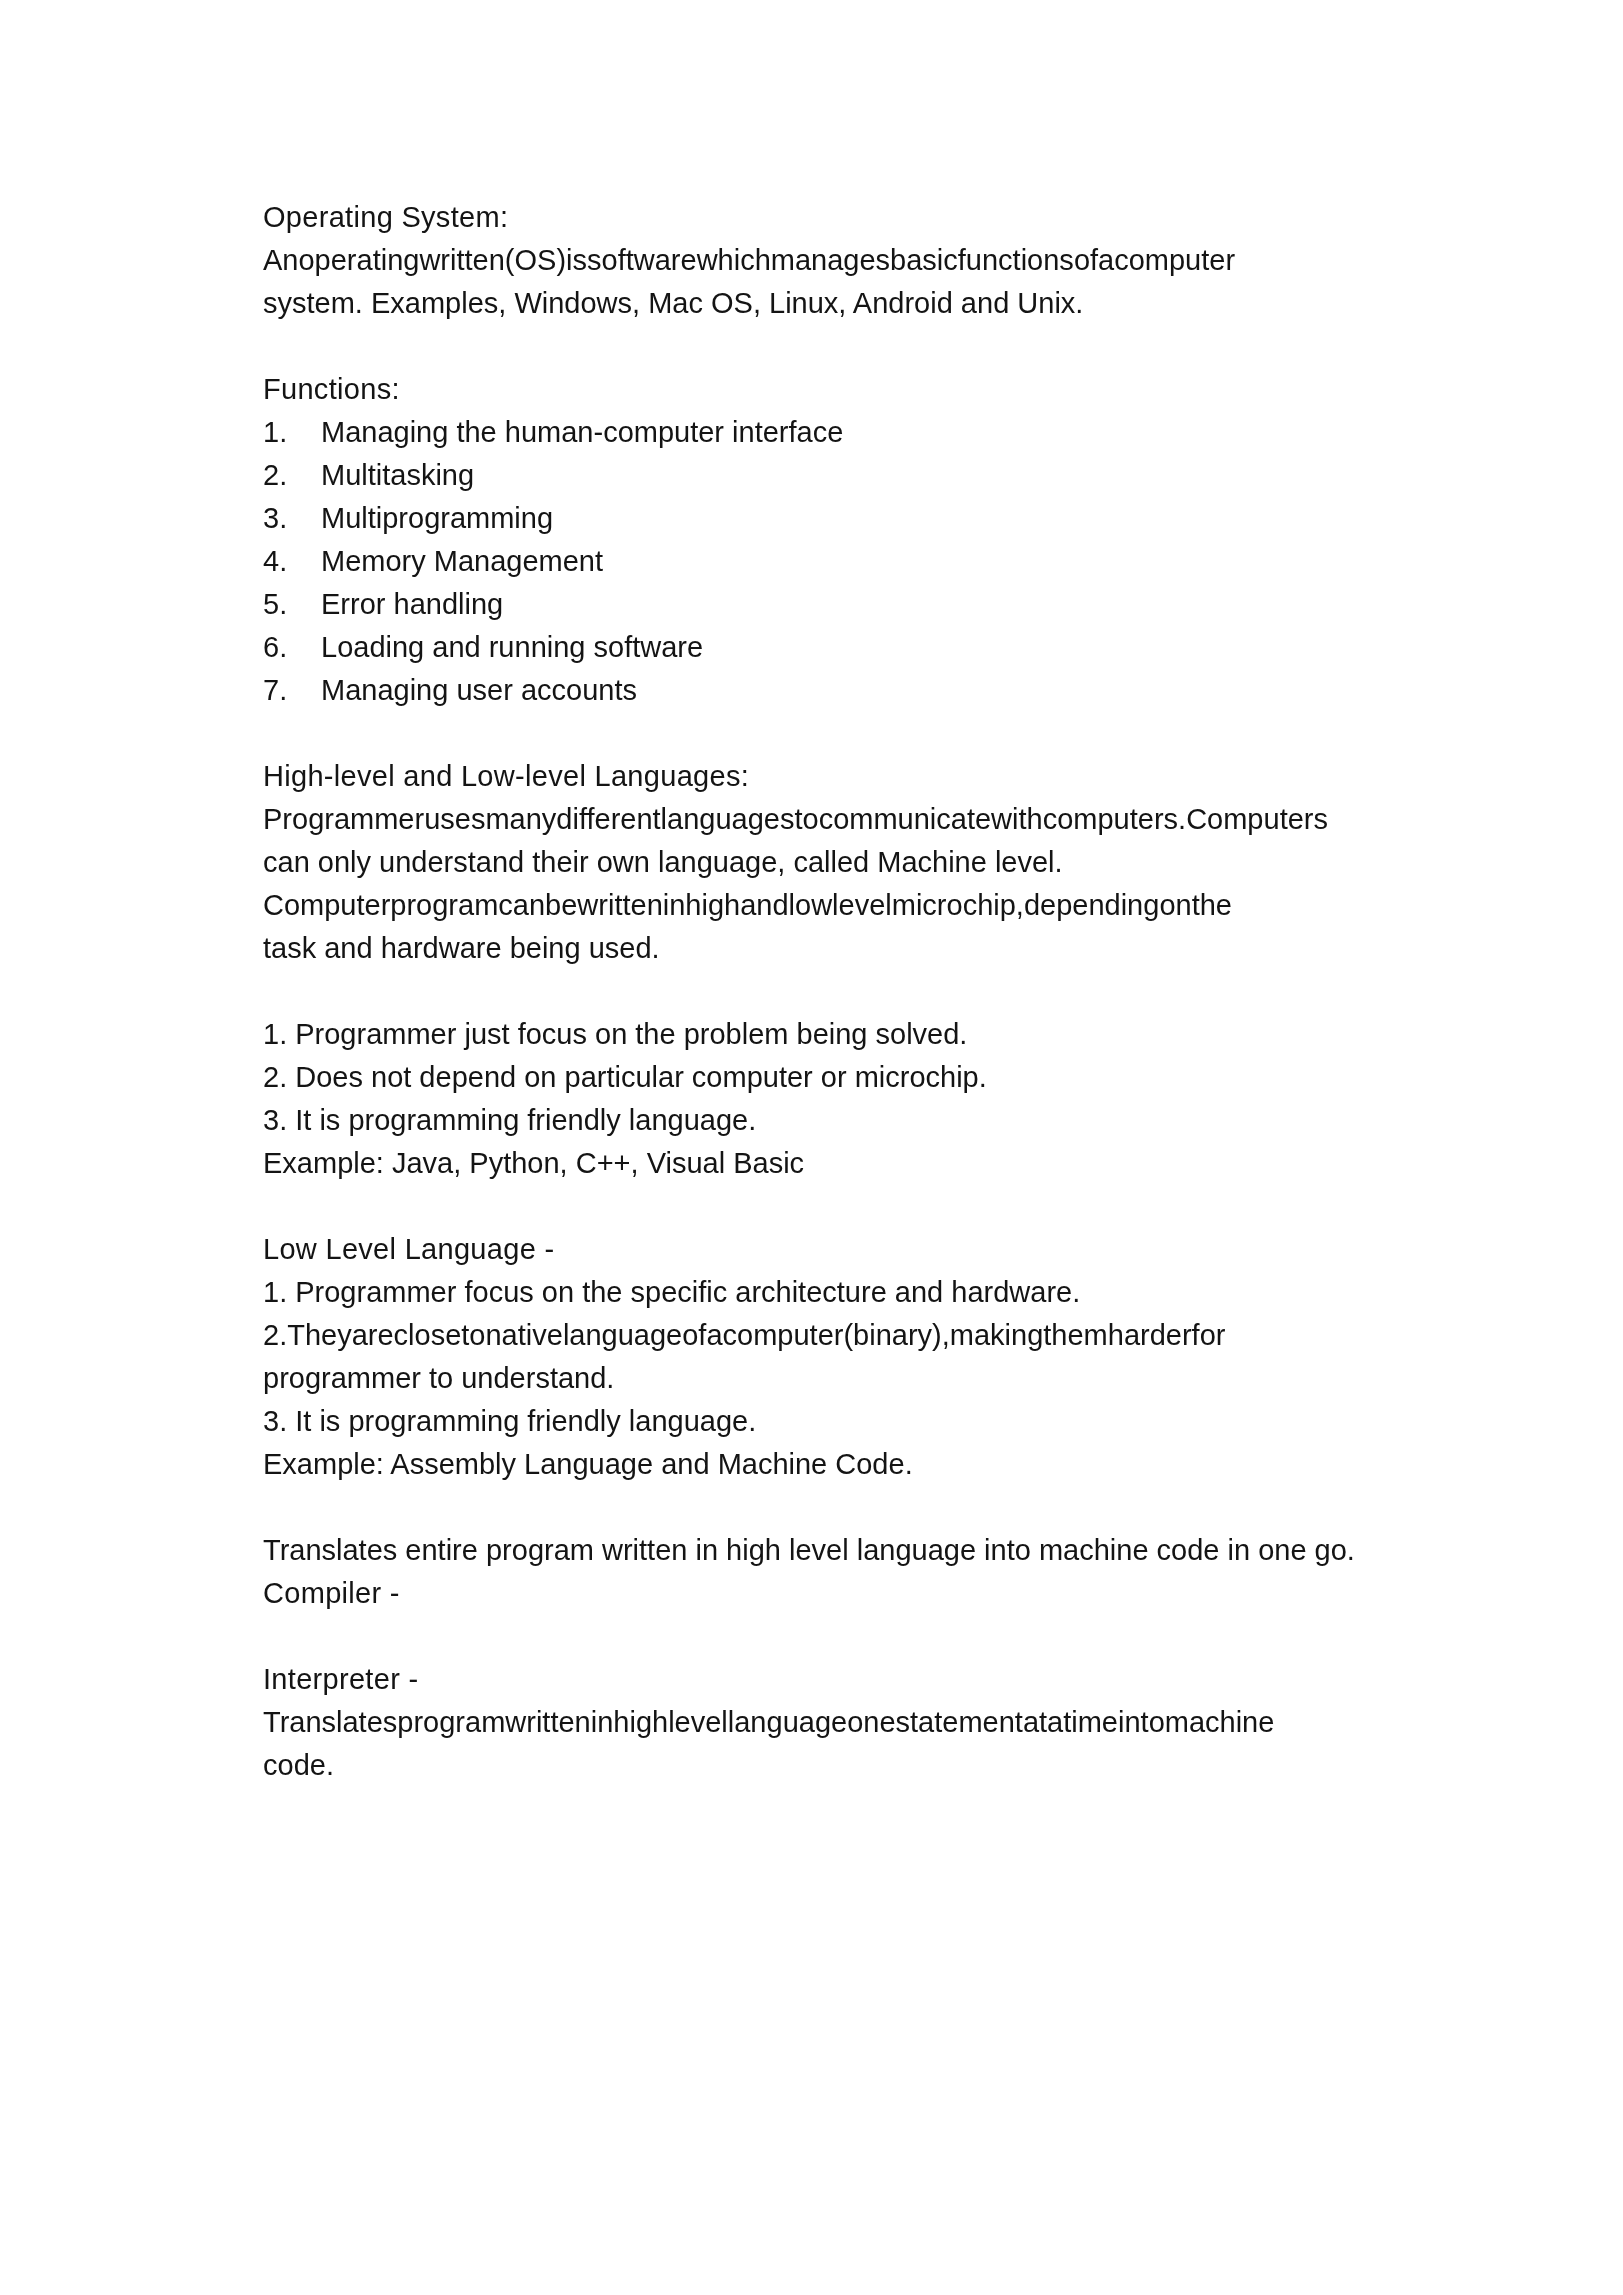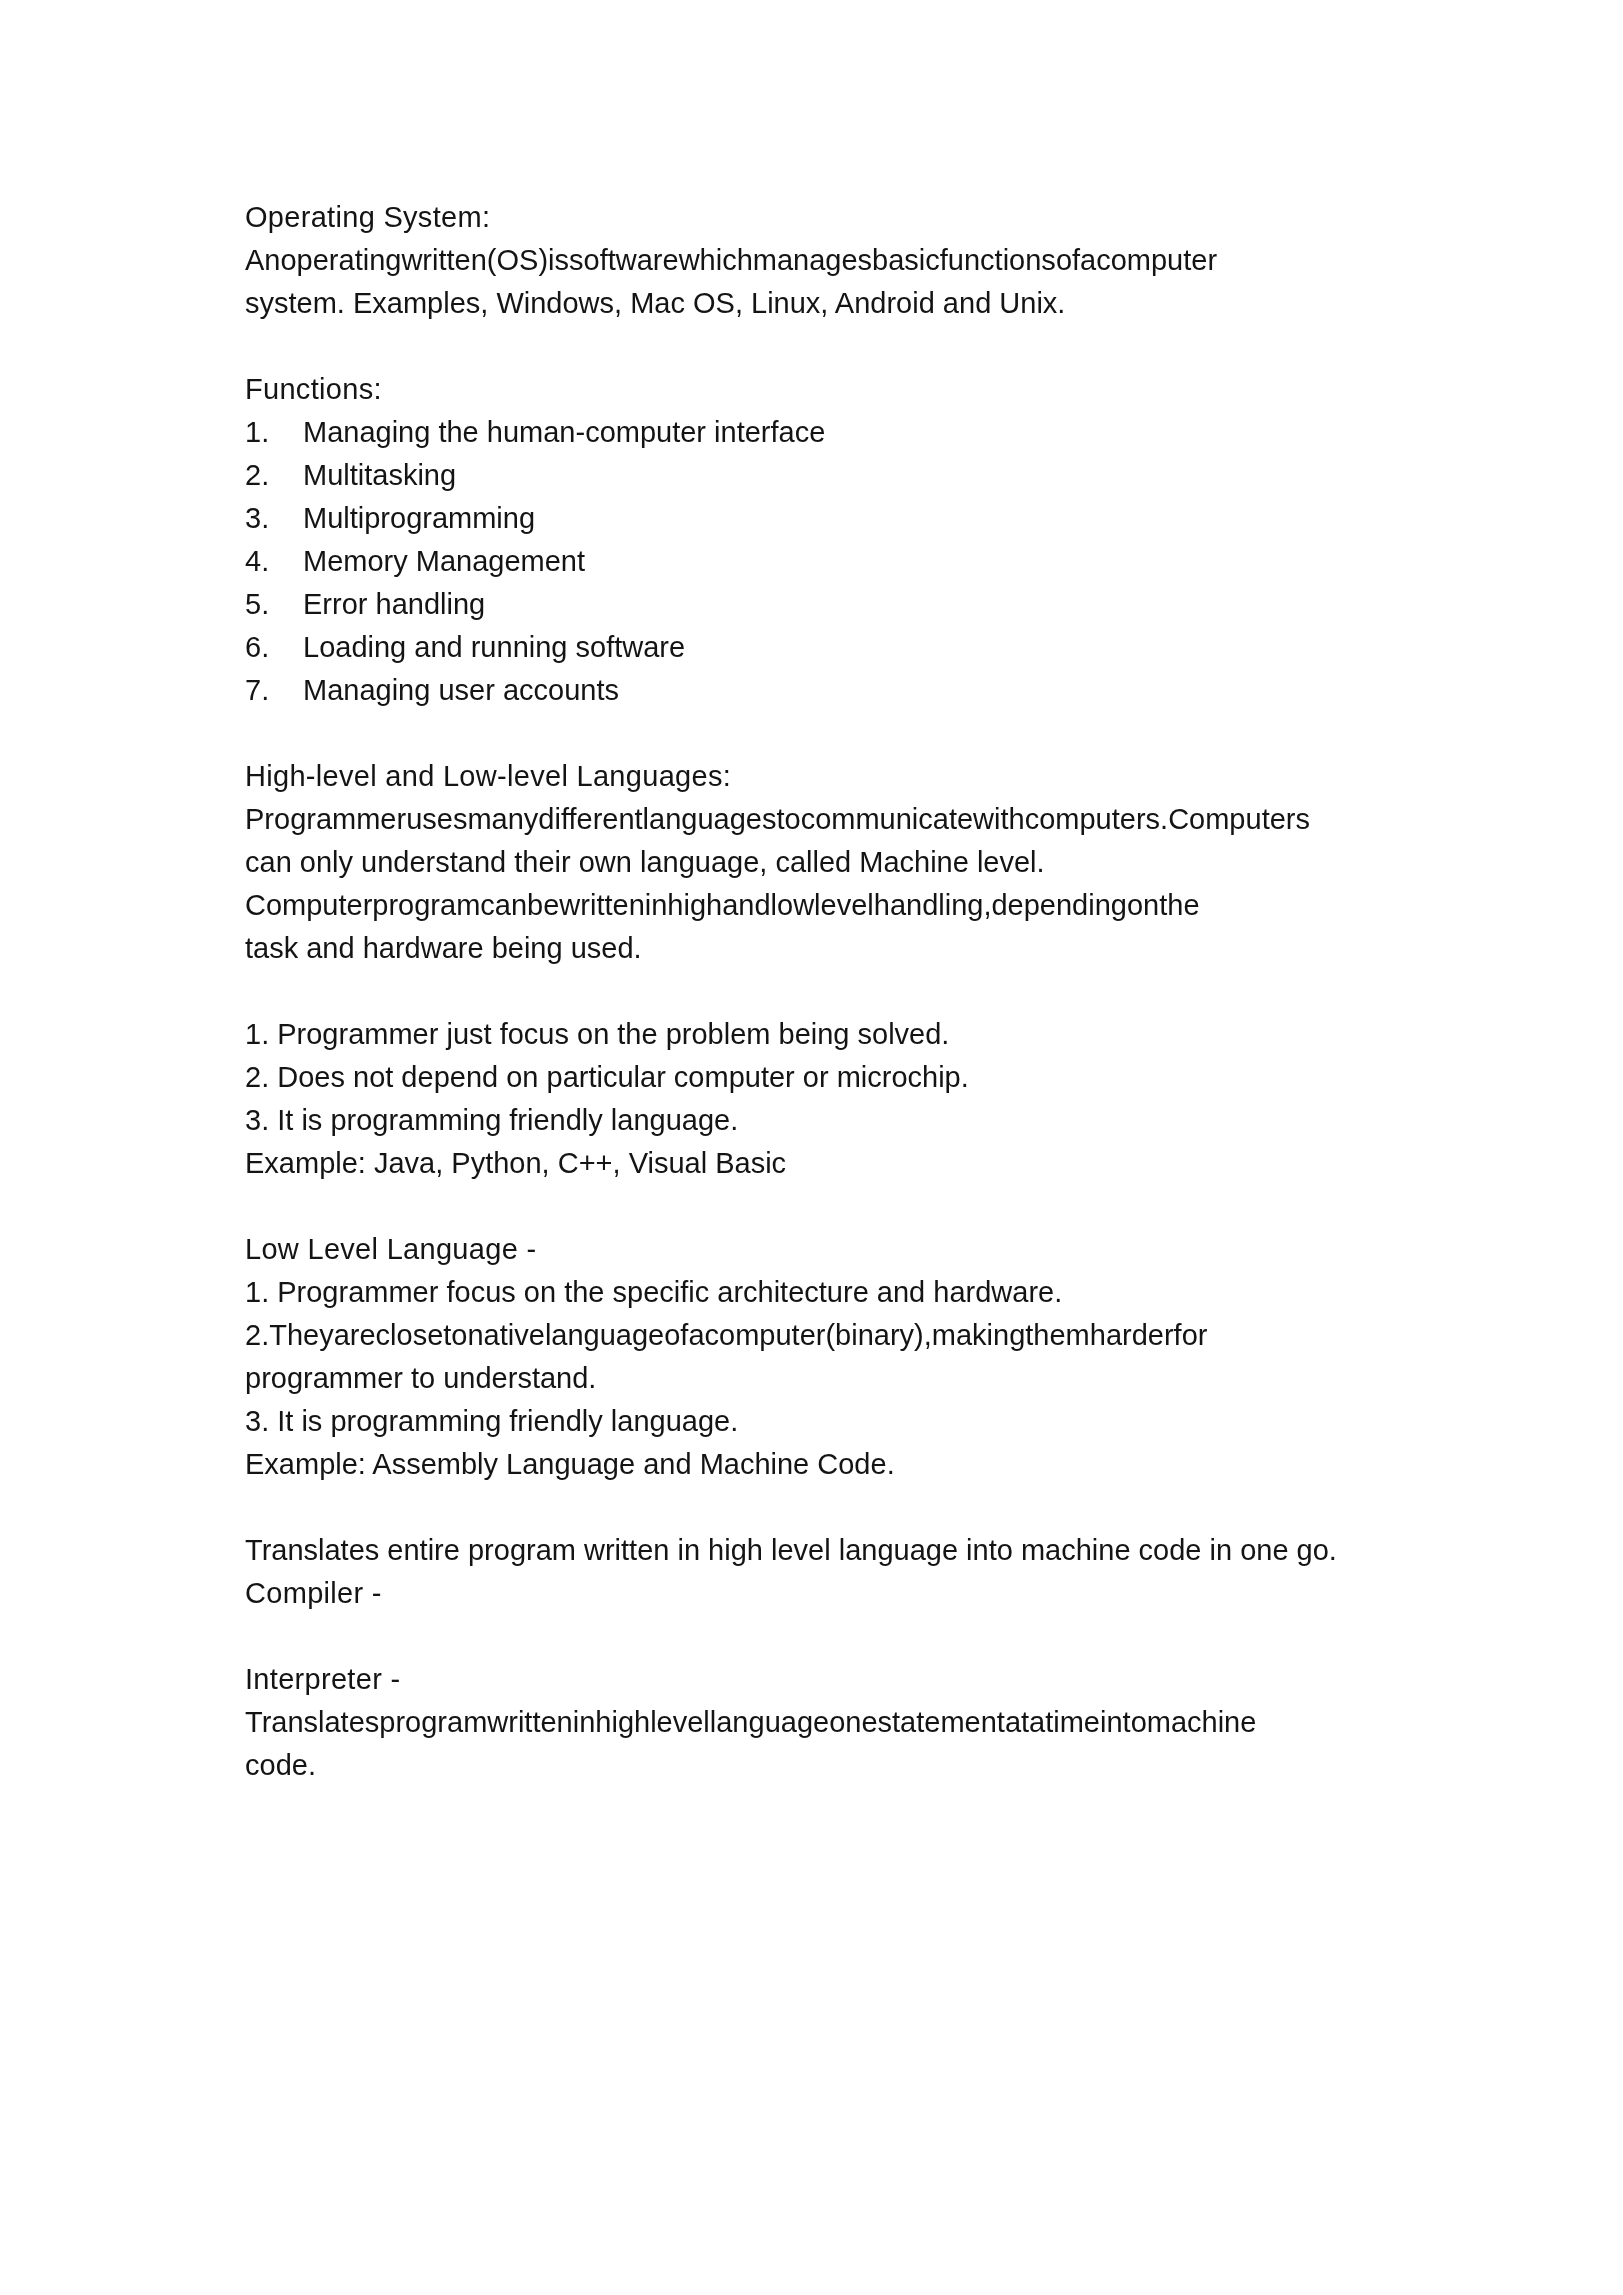--- a/index.html
+++ b/index.html
@@ -24,20 +24,21 @@
   }
   .section {
     margin: 0 0 43px 0;
     padding: 0;
   }
   .line {
     height: 43px;
     line-height: 43px;
     font-size: 29px;
     white-space: nowrap;
+    margin-left: 18px;
   }
   .line.heading {
     letter-spacing: 0.3px;
   }
   
   .line.just {
     display: flex;
     justify-content: flex-start;
     white-space: normal;
   }
@@ -127,21 +128,21 @@
           <span>Computer</span>
           <span>program</span>
           <span>can</span>
           <span>be</span>
           <span>written</span>
           <span>in</span>
           <span>high</span>
           <span>and</span>
           <span>low</span>
           <span>level</span>
-          <span>handling,</span>
+          <span>microchip,</span>
           <span>depending</span>
           <span>on</span>
           <span>the</span>
         </div>
         <div class="line">task and hardware being used.</div>
       </section>
       <section class="section">
         <div class="line">1. Programmer just focus on the problem being solved.</div>
         <div class="line">2. Does not depend on particular computer or microchip.</div>
         <div class="line">3. It is programming friendly language.</div>

